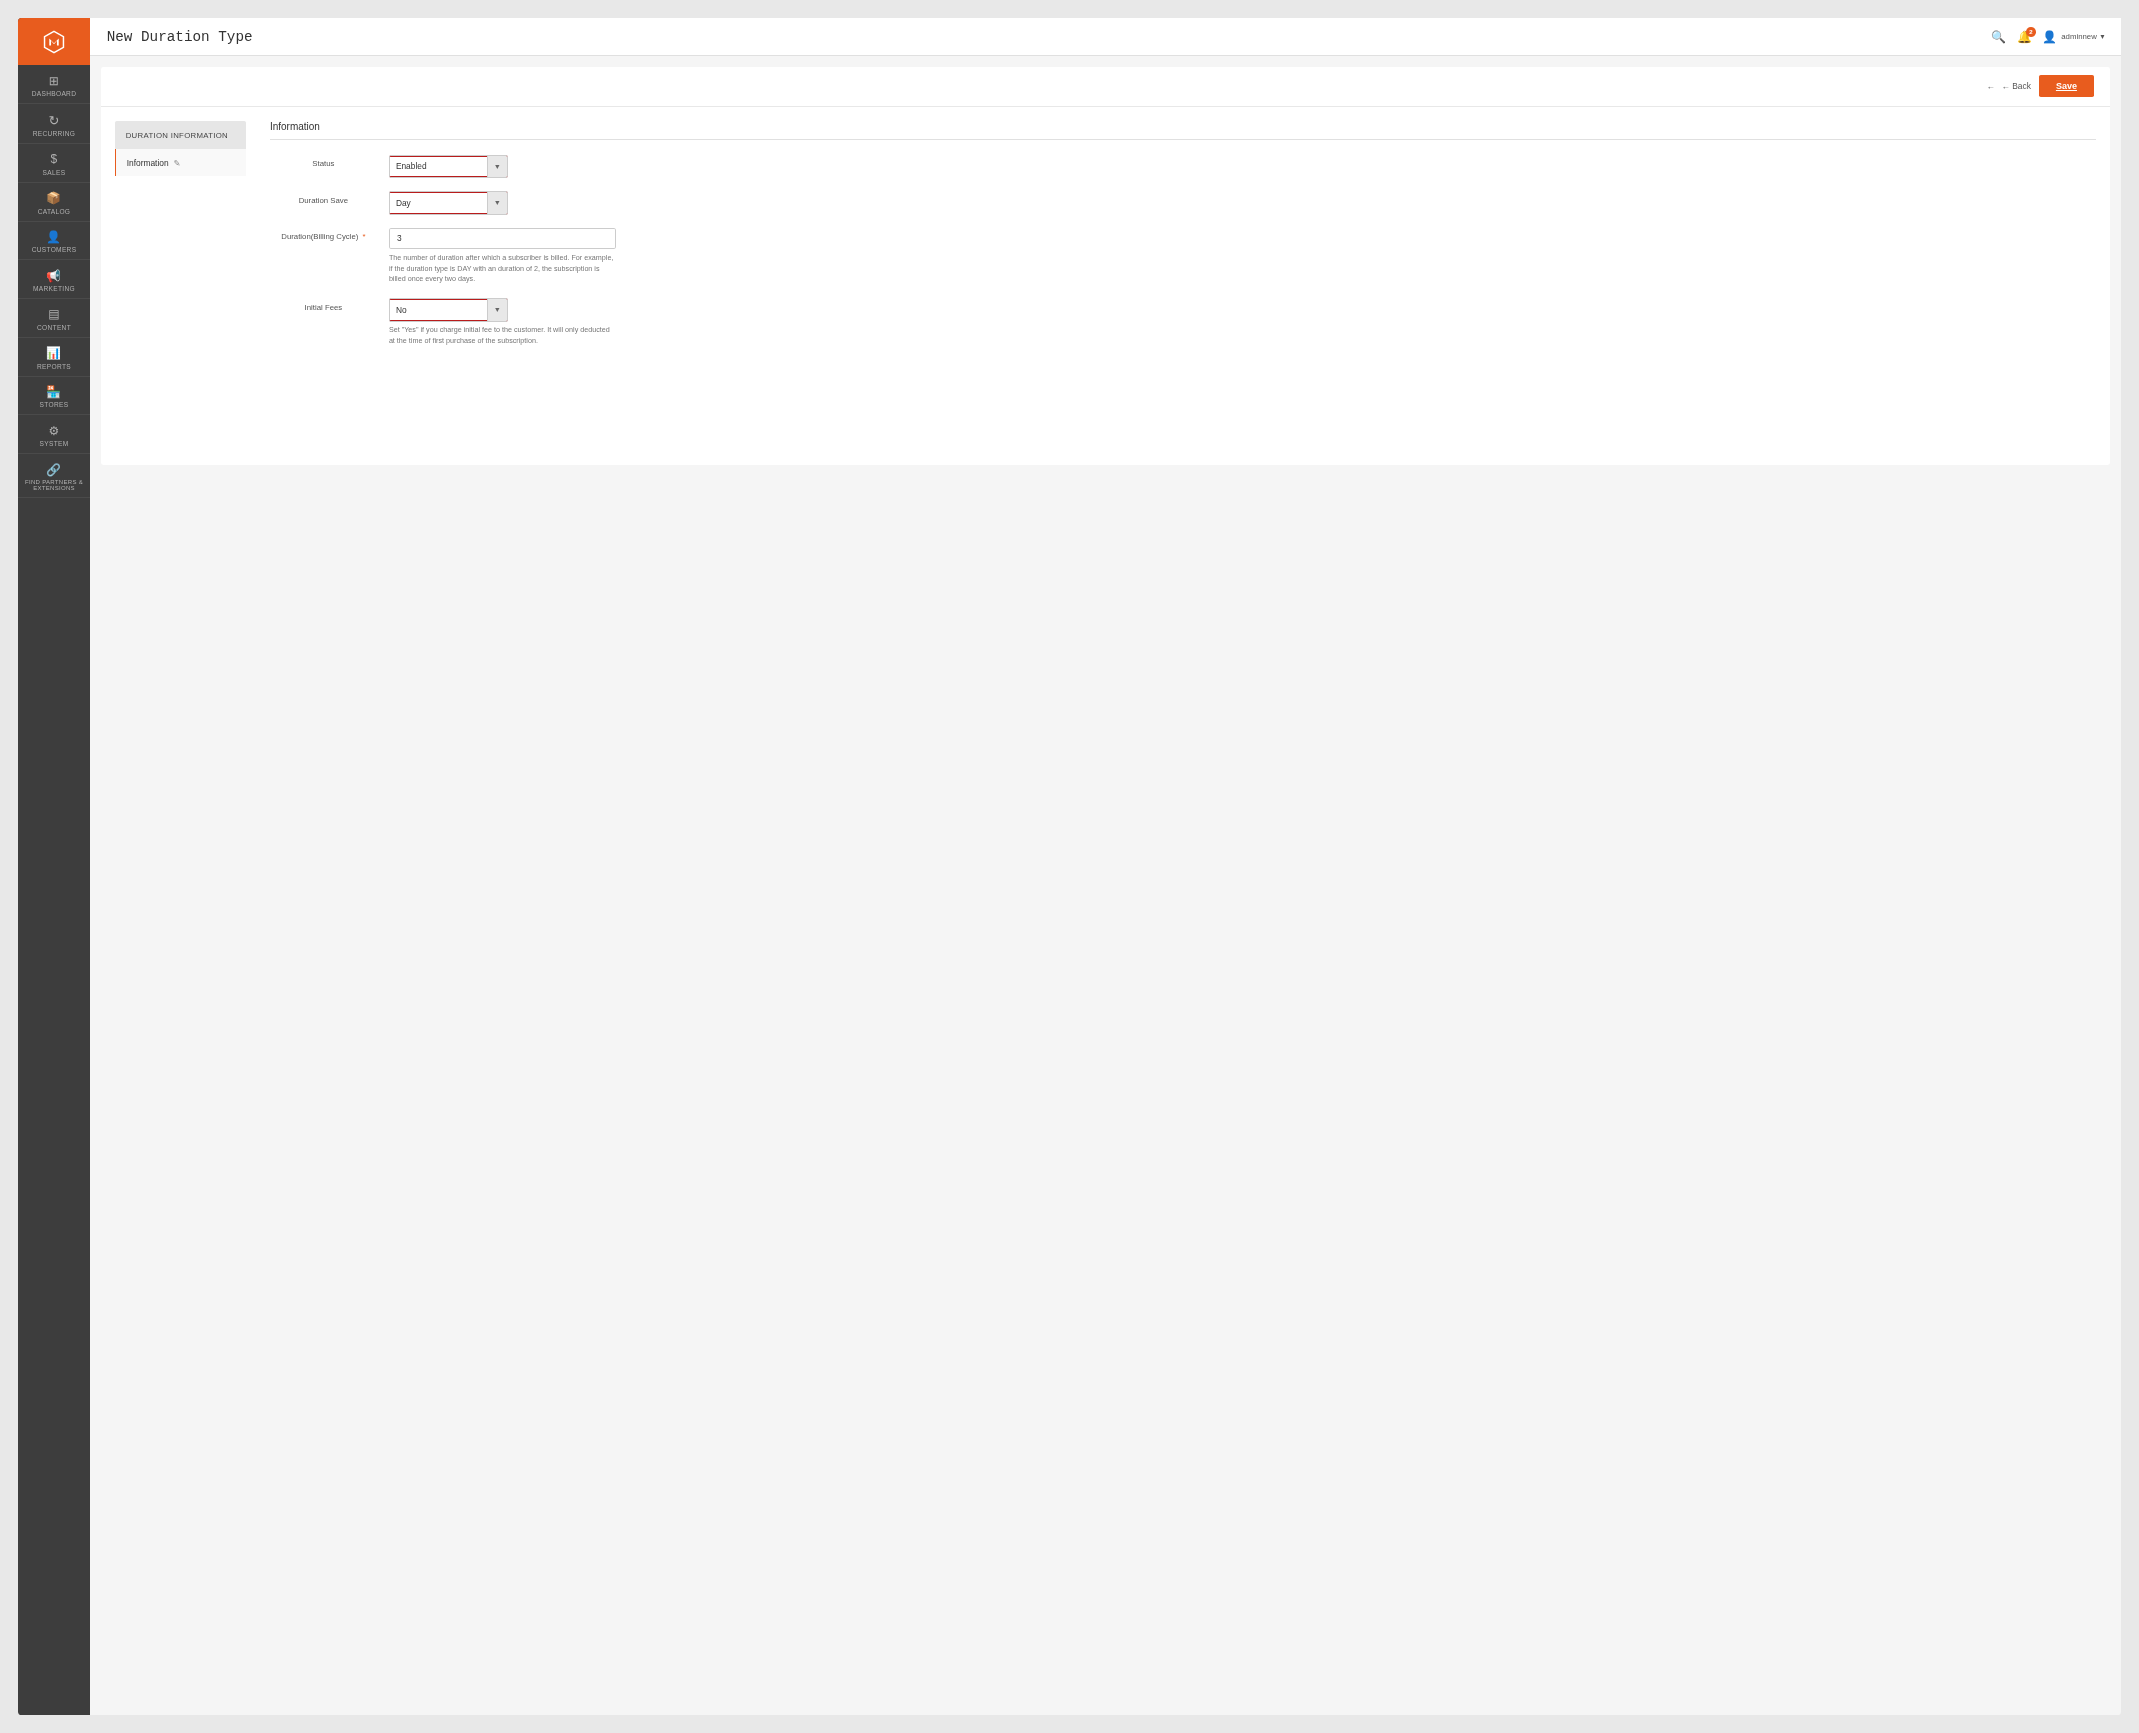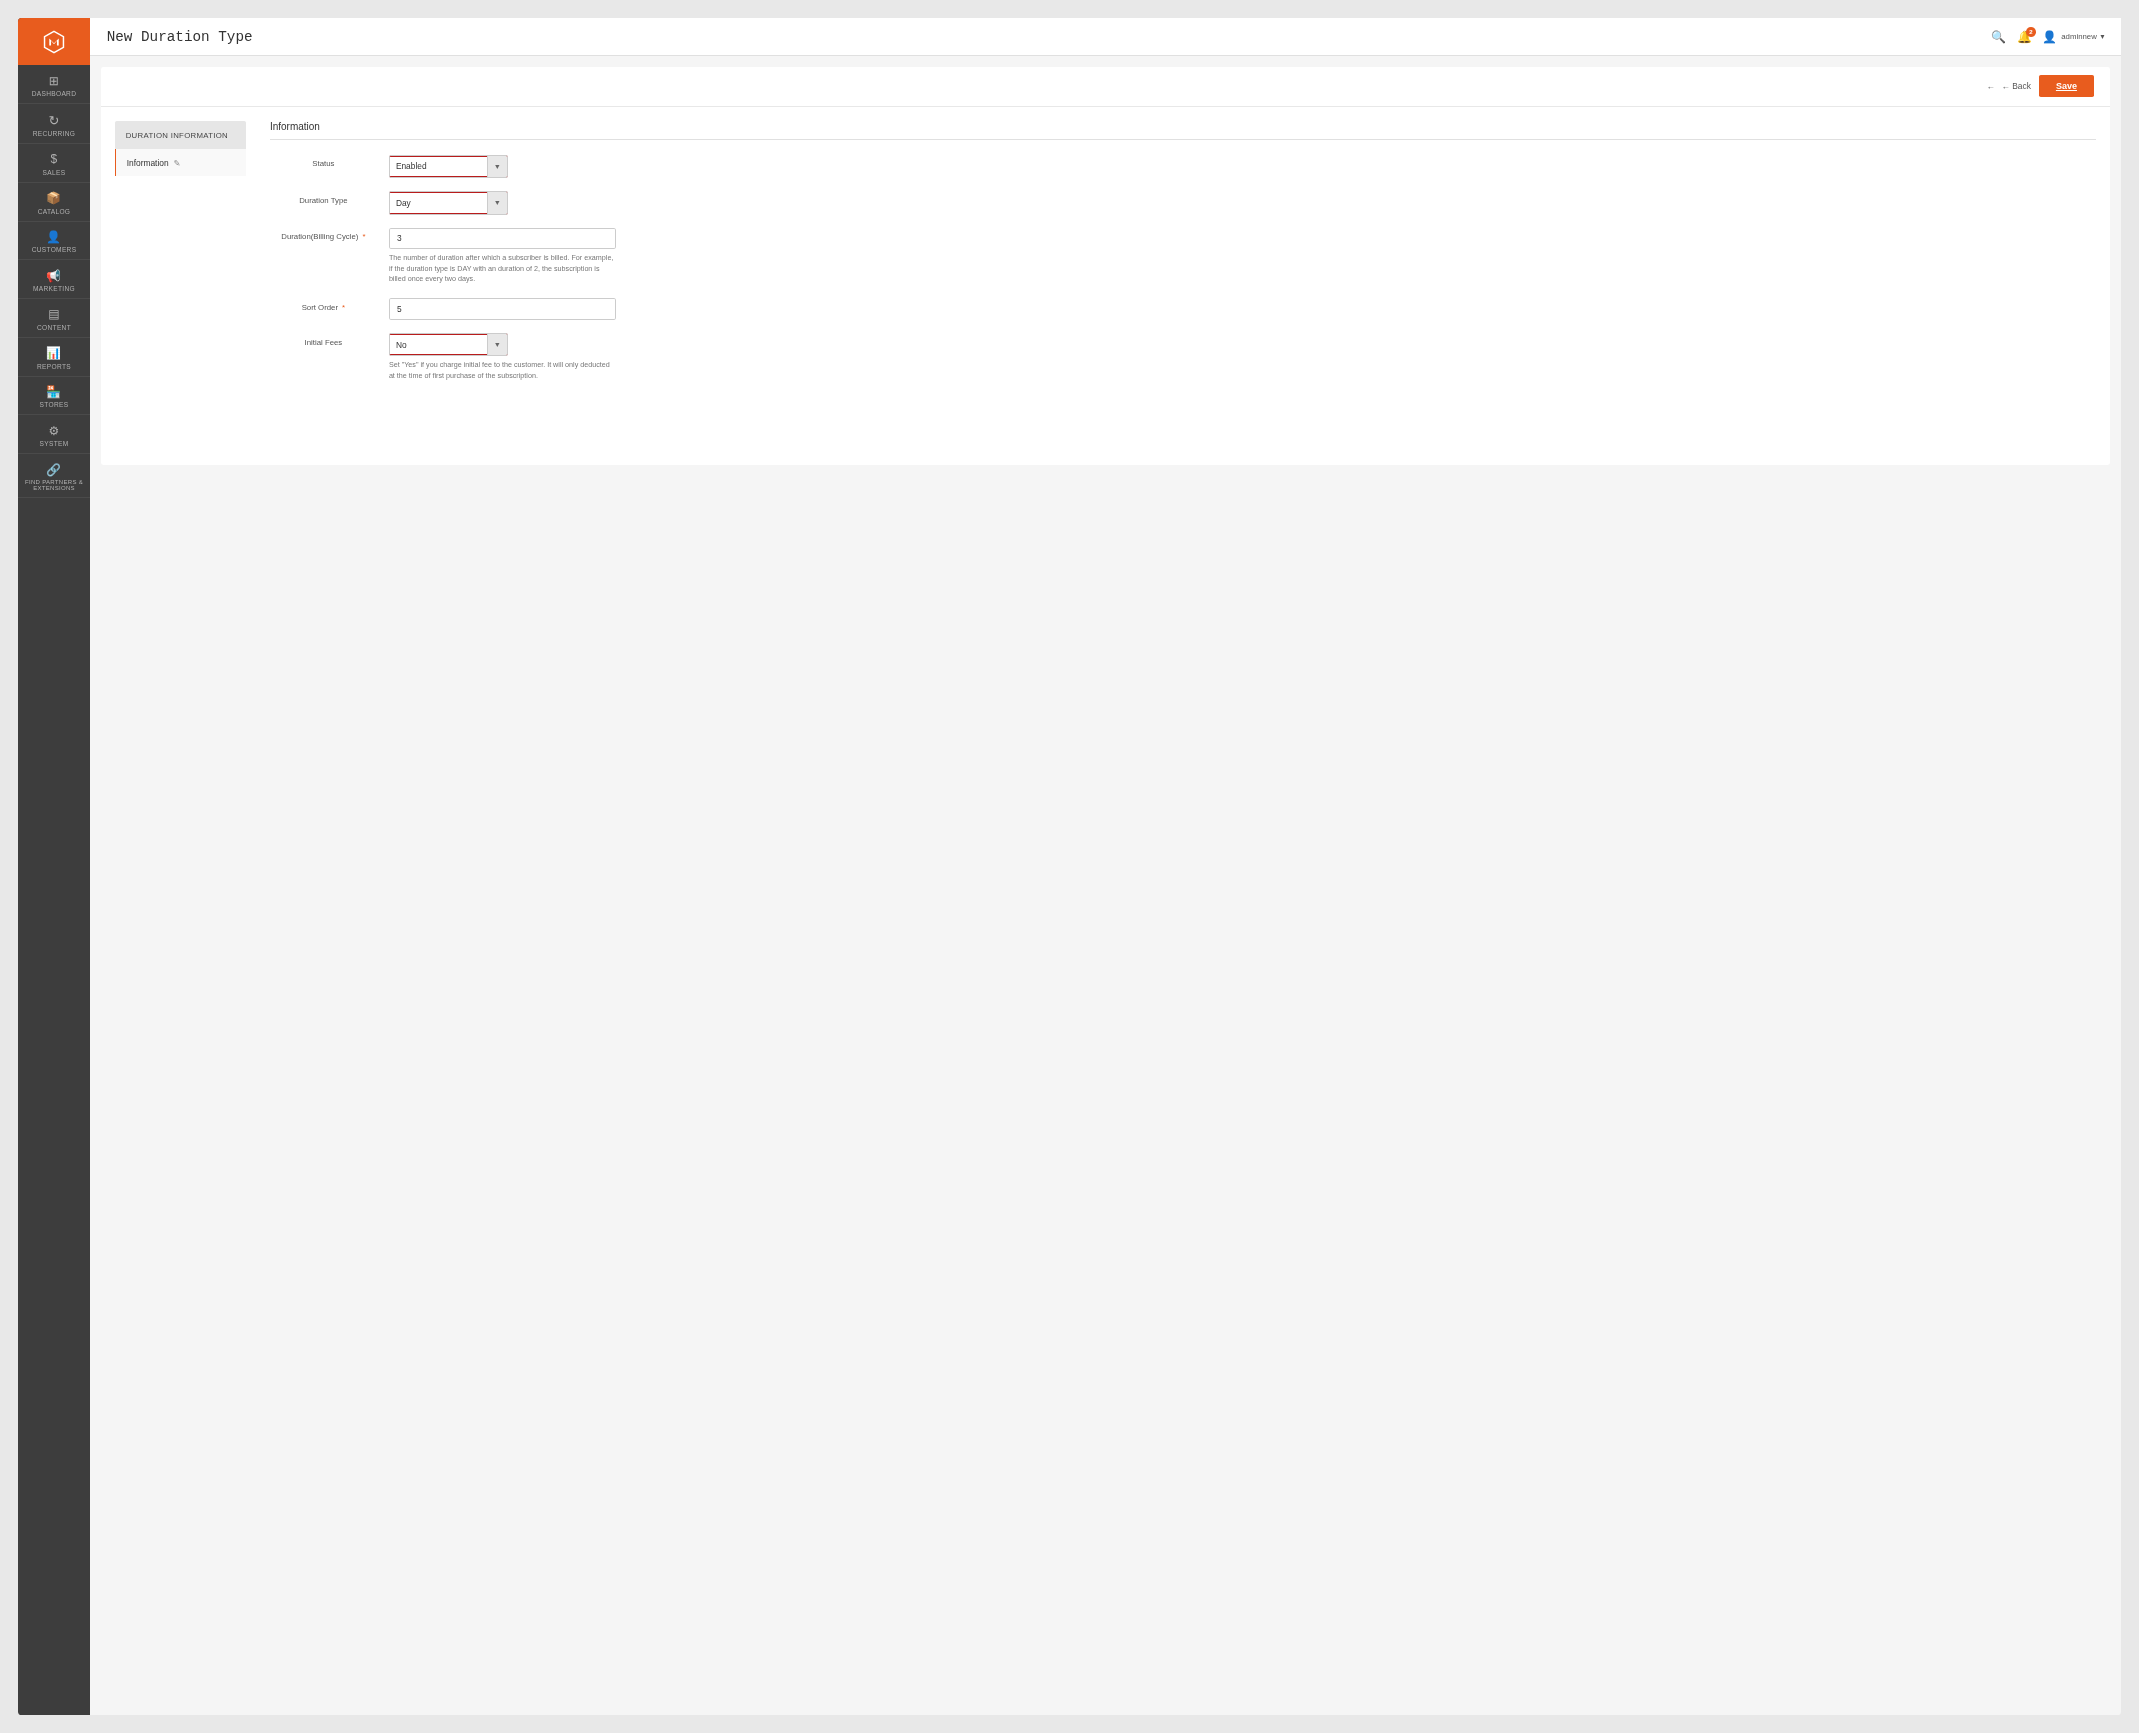--- a/index.html
+++ b/index.html
@@ -399,21 +399,21 @@
                 <option value="Disabled">Disabled</option>
               </select>
               <div class="select-arrow">▼</div>
             </div>
           </div>
         </div>
 
 
         <div class="form-row">
           <div class="form-label">
-            <span>Duration Type</span>
+            <span>Duration Save</span>
           </div>
           <div class="form-control-wrap">
             <div class="form-select-wrap">
               <select class="form-select">
                 <option value="Day">Day</option>
                 <option value="Week">Week</option>
                 <option value="Month">Month</option>
                 <option value="Year">Year</option>
               </select>
               <div class="select-arrow">▼</div>
@@ -425,29 +425,20 @@
           <div class="form-label" style="padding-top:4.8px;">
             <span>Duration(Billing Cycle)</span>
             <span class="required">*</span>
           </div>
           <div class="form-control-wrap">
             <input type="text" class="form-input" value="3" style="">
             <span class="form-hint">The number of duration after which a subscriber is billed. For example, if the duration type is DAY with an duration of 2, the subscription is billed once every two days.</span>
           </div>
         </div>
 
-        <div class="form-row">
-          <div class="form-label">
-            <span>Sort Order</span>
-            <span class="required">*</span>
-          </div>
-          <div class="form-control-wrap">
-            <input type="text" class="form-input" value="5" style="">
-          </div>
-        </div>
 
         <div class="form-row">
           <div class="form-label">
             <span>Initial Fees</span>
           </div>
           <div class="form-control-wrap">
             <div class="form-select-wrap">
               <select class="form-select">
                 <option value="No">No</option>
                 <option value="Yes">Yes</option>

